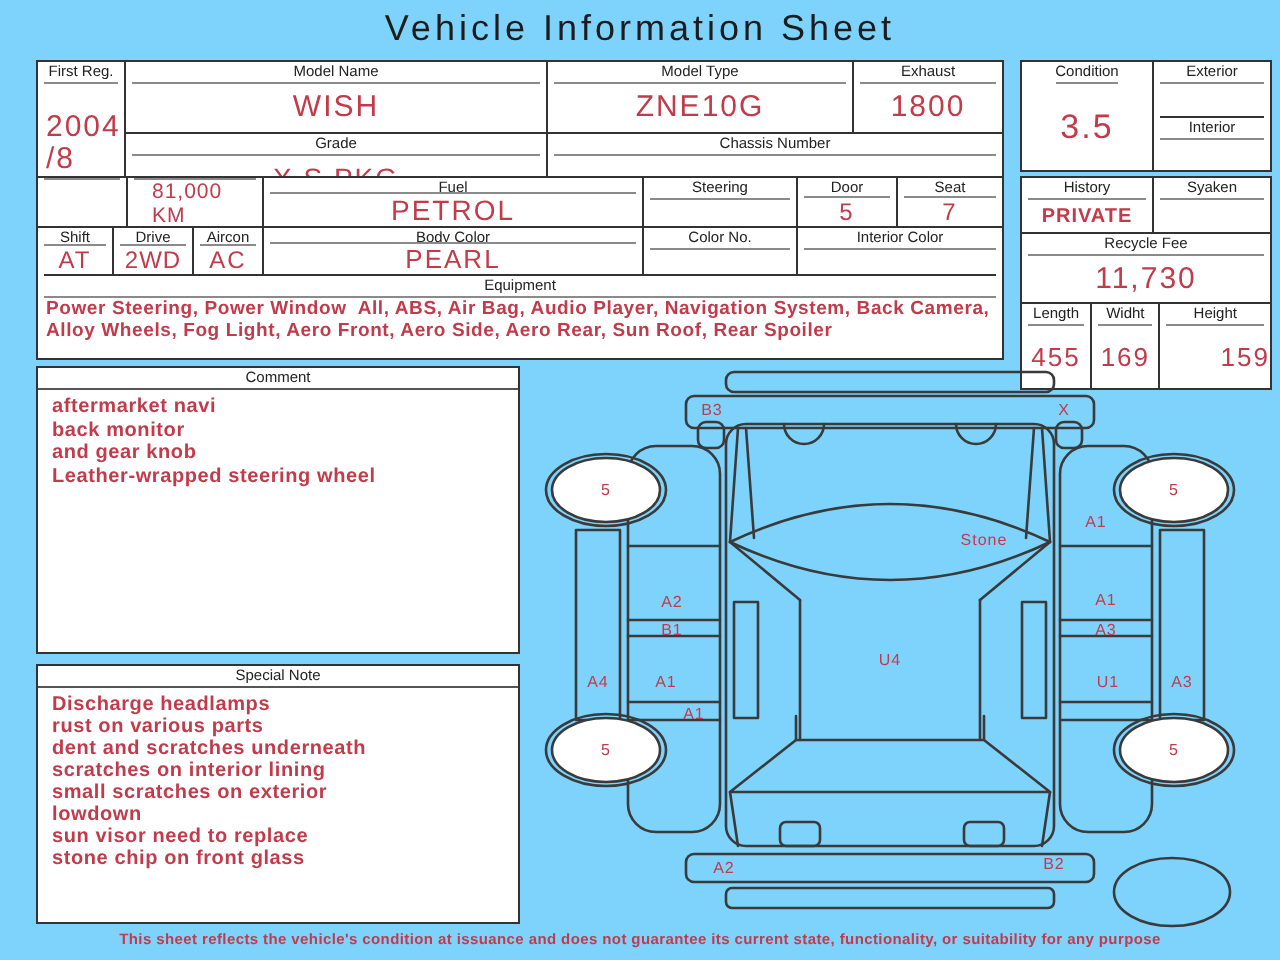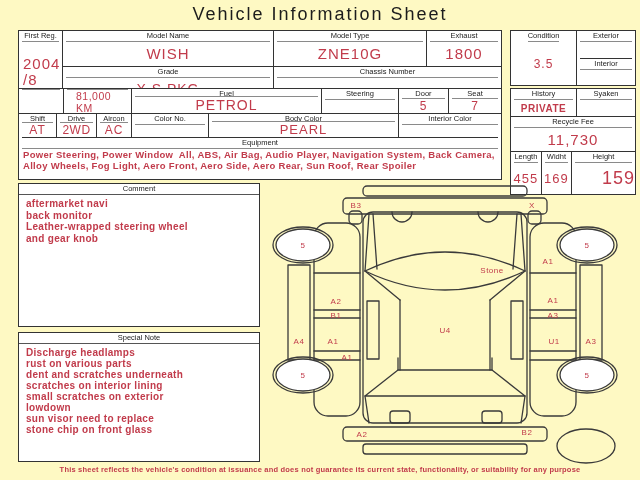--- a/index.html
+++ b/index.html
@@ -1,16 +1,16 @@
 <!DOCTYPE html>
 <html><head>
 <meta charset="utf-8">
 <style>
   html,body{margin:0;padding:0;background:#fff;}
-  #sheet{position:relative;width:640px;height:480px;background:#fef9c3;
+  #sheet{position:relative;width:640px;height:480px;background:#7dd3fc;
          font-family:"Liberation Sans",sans-serif;color:#222;overflow:hidden;}
   .abs{position:absolute;box-sizing:border-box;}
   #title{left:0;right:0;top:4px;text-align:center;font-size:18px;letter-spacing:2px;color:#1c1c1c;}
   .box{border:1.5px solid #333;background:#fff;}
   .lbl{font-size:7.5px;line-height:10px;height:10px;text-align:center;color:#222;
        border-bottom:1px solid #8a8a8a;margin:0 3px;white-space:nowrap;overflow:hidden;}
   .val{flex:1;display:flex;align-items:center;justify-content:center;
        color:#c13b4b;letter-spacing:1px;}
   .cell{display:flex;flex-direction:column;box-sizing:border-box;}
   .bl{border-left:1px solid #333;}
@@ -69,21 +69,21 @@
         <div class="cell bl" style="flex:1;">
           <div class="lbl">Chassis Number</div>
         </div>
       </div>
     </div>
   </div>
 
   <div class="abs box" style="left:510px;top:30px;width:126px;height:56px;display:flex;">
     <div class="cell" style="width:66px;border-right:1px solid #333;align-items:center;">
       <div class="lbl">Condition</div>
-      <div class="val" style="font-size:12px;">3.5</div>
+      <div class="val" style="font-size:17px;">3.5</div>
     </div>
     <div class="cell" style="flex:1;">
       <div class="lbl">Exterior</div>
       <div class="val" style="font-size:11px;"></div>
       <div class="lbl bt">Interior</div>
       <div class="val" style="font-size:11px;"></div>
     </div>
   </div>
 
   <div class="abs box" style="left:18px;top:88px;width:484px;height:92px;display:flex;flex-direction:column;">
@@ -119,27 +119,27 @@
         <div class="val" style="font-size:12px;">AT</div>
       </div>
       <div class="cell bl" style="width:40px;">
         <div class="lbl">Drive</div>
         <div class="val" style="font-size:12px;letter-spacing:.5px;">2WD</div>
       </div>
       <div class="cell bl" style="width:35px;">
         <div class="lbl">Aircon</div>
         <div class="val" style="font-size:12px;">AC</div>
       </div>
-      <div class="cell bl" style="width:77px;">
-        <div class="lbl">Color No.</div>
-        <div class="val" style="font-size:10px;"></div>
-      </div>
       <div class="cell bl" style="width:190px;">
         <div class="lbl">Body Color</div>
         <div class="val" style="font-size:13px;">PEARL</div>
+      </div>
+      <div class="cell bl" style="width:77px;">
+        <div class="lbl">Color No.</div>
+        <div class="val" style="font-size:10px;"></div>
       </div>
       <div class="cell bl" style="flex:1;">
         <div class="lbl">Interior Color</div>
         <div class="val" style="font-size:10px;"></div>
       </div>
     </div>
     <div class="lbl bt" style="border-top:1px solid #333;">Equipment</div>
     <div class="eqtext" style="flex:1;">Power Steering, Power Window  All, ABS, Air Bag, Audio Player, Navigation System, Back Camera, Alloy Wheels, Fog Light, Aero Front, Aero Side, Aero Rear, Sun Roof, Rear Spoiler</div>
   </div>
 
@@ -162,32 +162,32 @@
       <div class="cell" style="width:42px;">
         <div class="lbl">Length</div>
         <div class="val" style="font-size:13px;">455</div>
       </div>
       <div class="cell bl" style="width:42px;">
         <div class="lbl">Widht</div>
         <div class="val" style="font-size:13px;">169</div>
       </div>
       <div class="cell bl" style="flex:1;">
         <div class="lbl">Height</div>
-        <div class="val" style="font-size:18px;margin-left:30px;">159</div>
+        <div class="val" style="font-size:13px;margin-left:30px;">159</div>
       </div>
     </div>
   </div>
 
   <div class="abs box" style="left:18px;top:183px;width:242px;height:144px;">
     <div class="freeheader">Comment</div>
     <div class="freetext">
         <div>aftermarket navi</div>
         <div>back monitor</div>
+        <div>and gear knob</div>
         <div>Leather-wrapped steering wheel</div>
-        <div>and gear knob</div>
       </div>
   </div>
 
   <div class="abs box" style="left:18px;top:332px;width:242px;height:130px;">
     <div class="freeheader">Special Note</div>
     <div class="freetext" style="line-height:11px;">
         <div>Discharge headlamps</div>
         <div>rust on various parts</div>
         <div>dent and scratches underneath</div>
         <div>scratches on interior lining</div>

